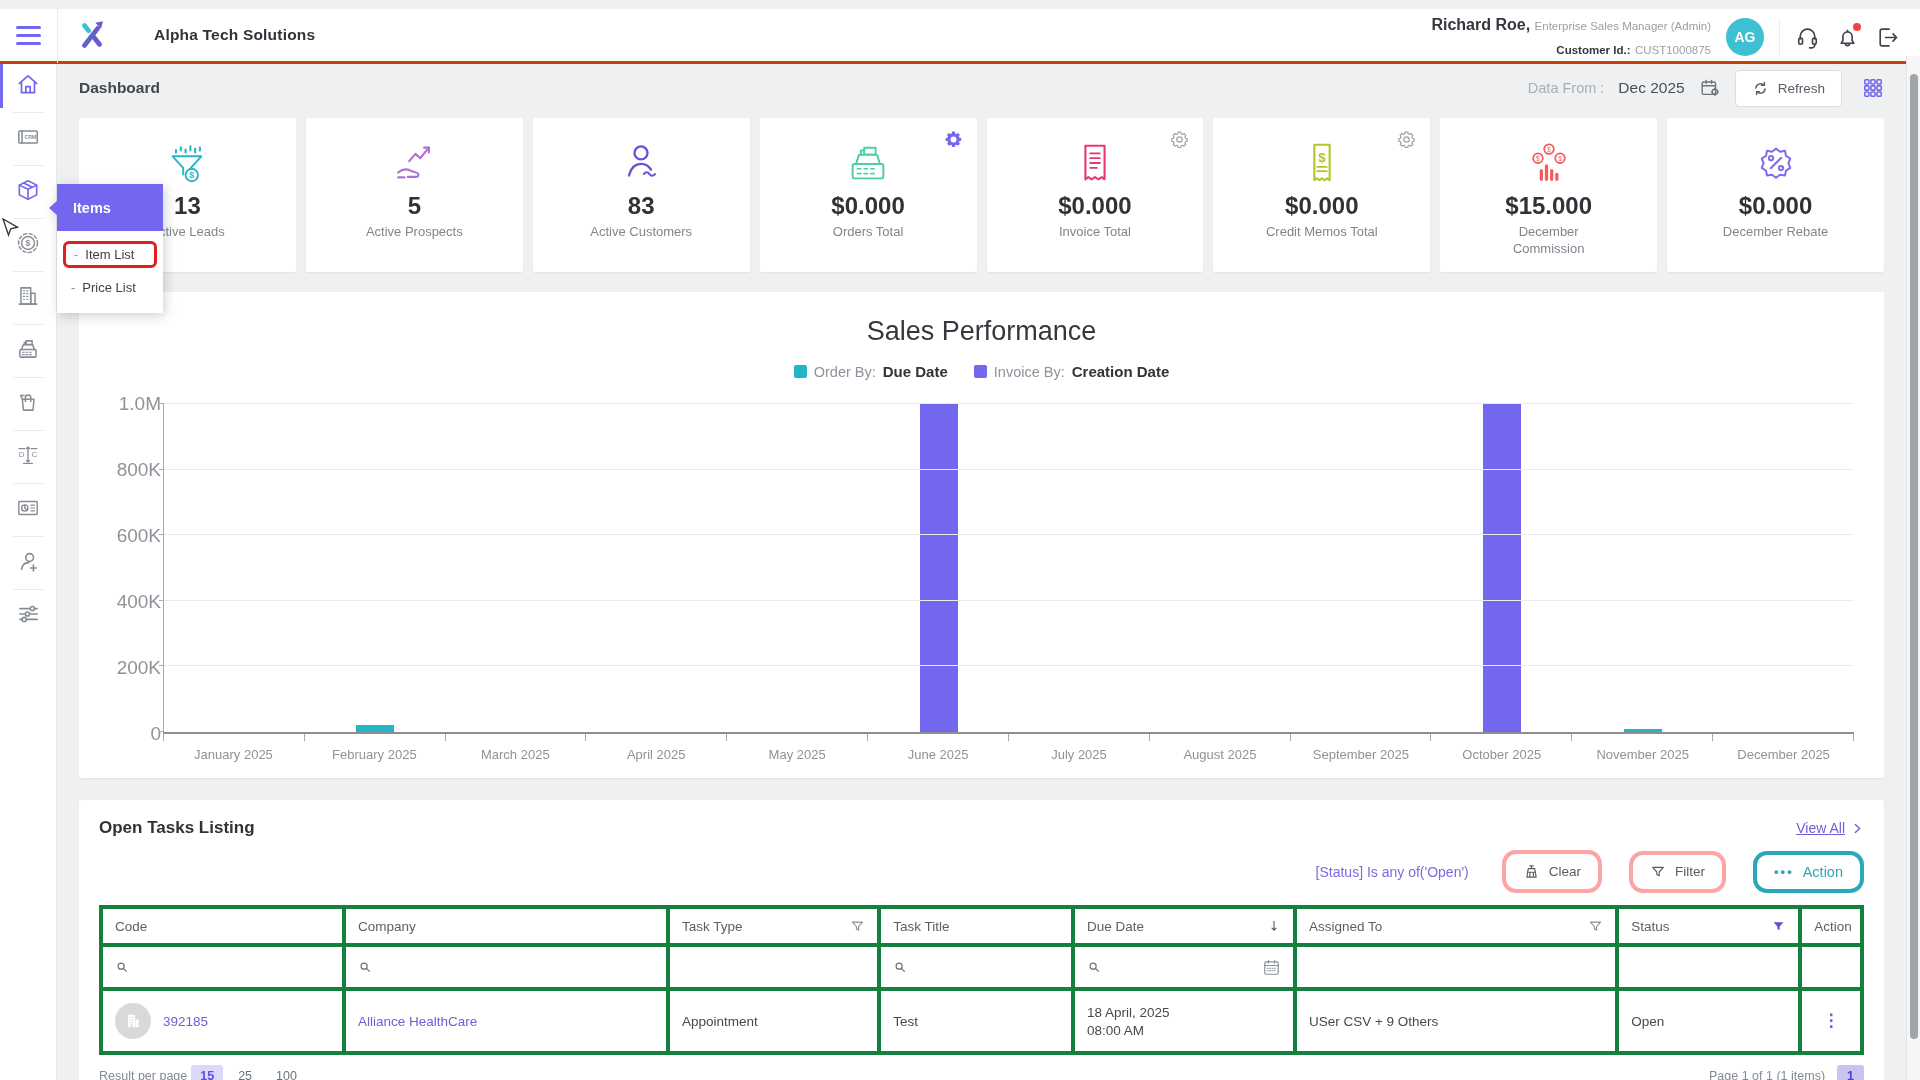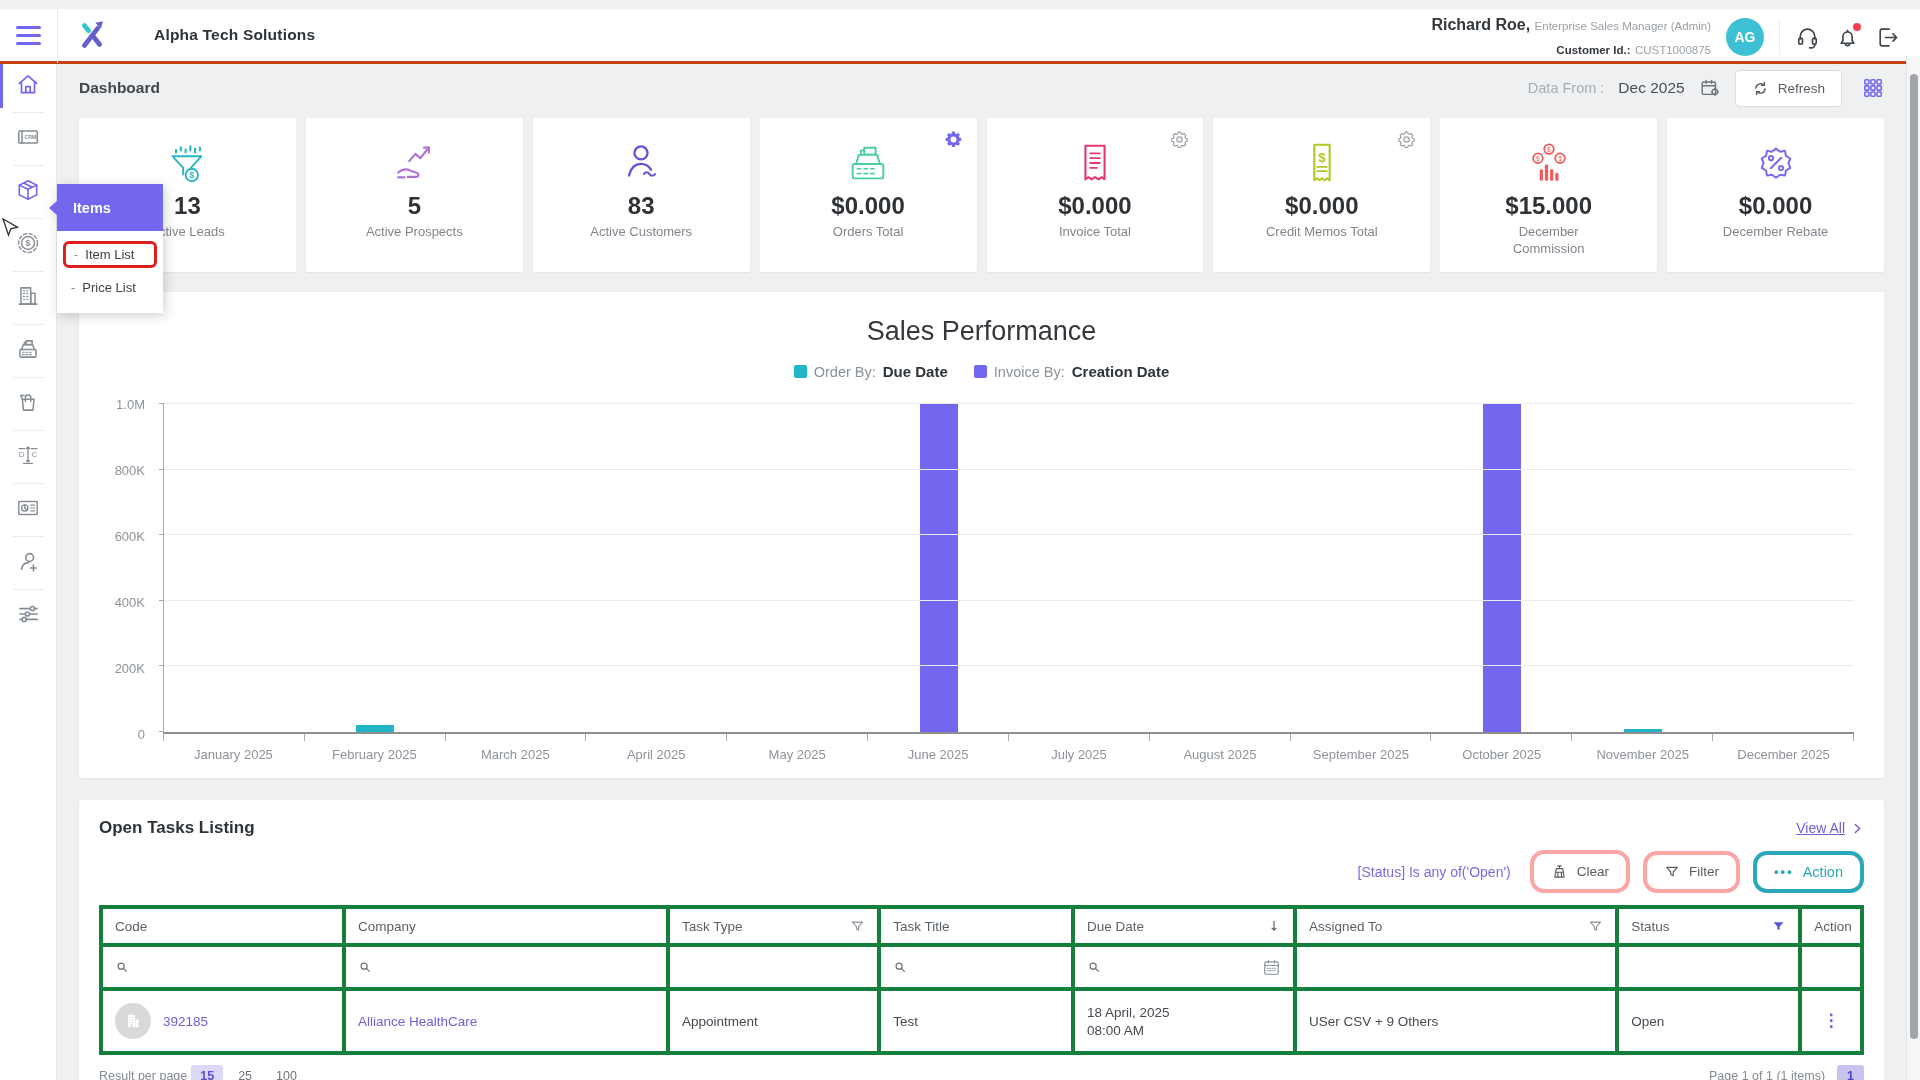--- a/index.html
+++ b/index.html
@@ -60,38 +60,38 @@
 
 .chart-card{margin-top:20px;background:#fff;border-radius:2px;box-shadow:0 1px 2px rgba(0,0,0,.06);padding:24px 30px 16px}
 .chart-title{text-align:center;font-size:27px;color:#34383d;font-weight:400}
 .chart-legend{margin-top:16px;display:flex;justify-content:center;gap:26px;align-items:center}
 .leg-entry{display:flex;align-items:center;gap:7px}
 .leg-sq{width:13px;height:13px;border-radius:2px}
 .leg-pre{font-size:14.5px;color:#8d939b}
 .leg-val{font-size:15px;font-weight:700;color:#2f3439}
 .plot-wrap{display:flex;margin-top:24px}
 .y-axis{position:relative;width:54px;height:330px}
-.y-lab{position:absolute;right:18px;transform:translateY(50%);font-size:13px;color:#8e9399}
+.y-lab{position:absolute;right:2px;transform:translateY(50%);font-size:19px;color:#8e9399}
 .plot{position:relative;flex:1;height:330px;border-left:1px solid #a9a9a9;border-bottom:2px solid #8f8f8f}
 .gridline{position:absolute;left:0;right:0;height:1px;background:#ebebeb}
 .ytick{position:absolute;left:-5px;width:5px;height:1px;background:#a9a9a9}
 .cols{position:absolute;inset:0;display:flex}
 .col{flex:1;display:flex;align-items:flex-end;justify-content:center;gap:2px}
 .bar{width:38px}
 .ticks-row{display:flex;justify-content:space-between;margin-left:54px;height:7px}
 .tick{width:1px;height:7px;background:#a9a9a9}
 .x-labels{display:flex;margin-left:54px;margin-top:6px}
 .x-lab{flex:1;text-align:center;font-size:13px;color:#8e9399}
 
 .tasks-card{margin-top:22px;background:#fff;border-radius:2px;box-shadow:0 1px 2px rgba(0,0,0,.06);padding:18px 20px 10px}
 .tasks-head{display:flex;justify-content:space-between;align-items:center}
 .tasks-title{font-size:17px;font-weight:700;color:#2e3338}
 .view-all{display:flex;align-items:center;gap:6px;color:#6f5fd6;font-size:14px;cursor:pointer}
 .view-all .va-text{text-decoration:underline}
-.filter-row{margin-top:12px;display:flex;justify-content:flex-end;align-items:center;gap:13px}
+.filter-row{margin-top:12px;display:flex;justify-content:flex-end;align-items:center;gap:27px}
 .filter-chip{font-size:14px;color:#7a6ce0;margin-right:6px}
 .tbtn{display:flex;align-items:center;gap:9px;background:#fff;border:4px solid #fca5a5;border-radius:14px;padding:9px 17px;font-size:13.5px;color:#565c63;cursor:pointer}
 .tbtn.action{border-color:#2aa7b8;color:#2aa7b8;font-size:14.5px}
 .dots{letter-spacing:2px;font-weight:700;font-size:13px;color:#2aa7b8}
 .tasks-table{width:100%;border-collapse:collapse;margin-top:12px;table-layout:fixed}
 .tasks-table th,.tasks-table td{border:4px solid #15803d;padding:9px 12px;text-align:left;vertical-align:middle}
 .tasks-table th{font-size:13.5px;font-weight:400;color:#5b6169;height:38px}
 .th-in{display:flex;align-items:center;justify-content:space-between}
 .tasks-table th:nth-child(1){width:13.8%}
 .tasks-table th:nth-child(2){width:18.4%}

